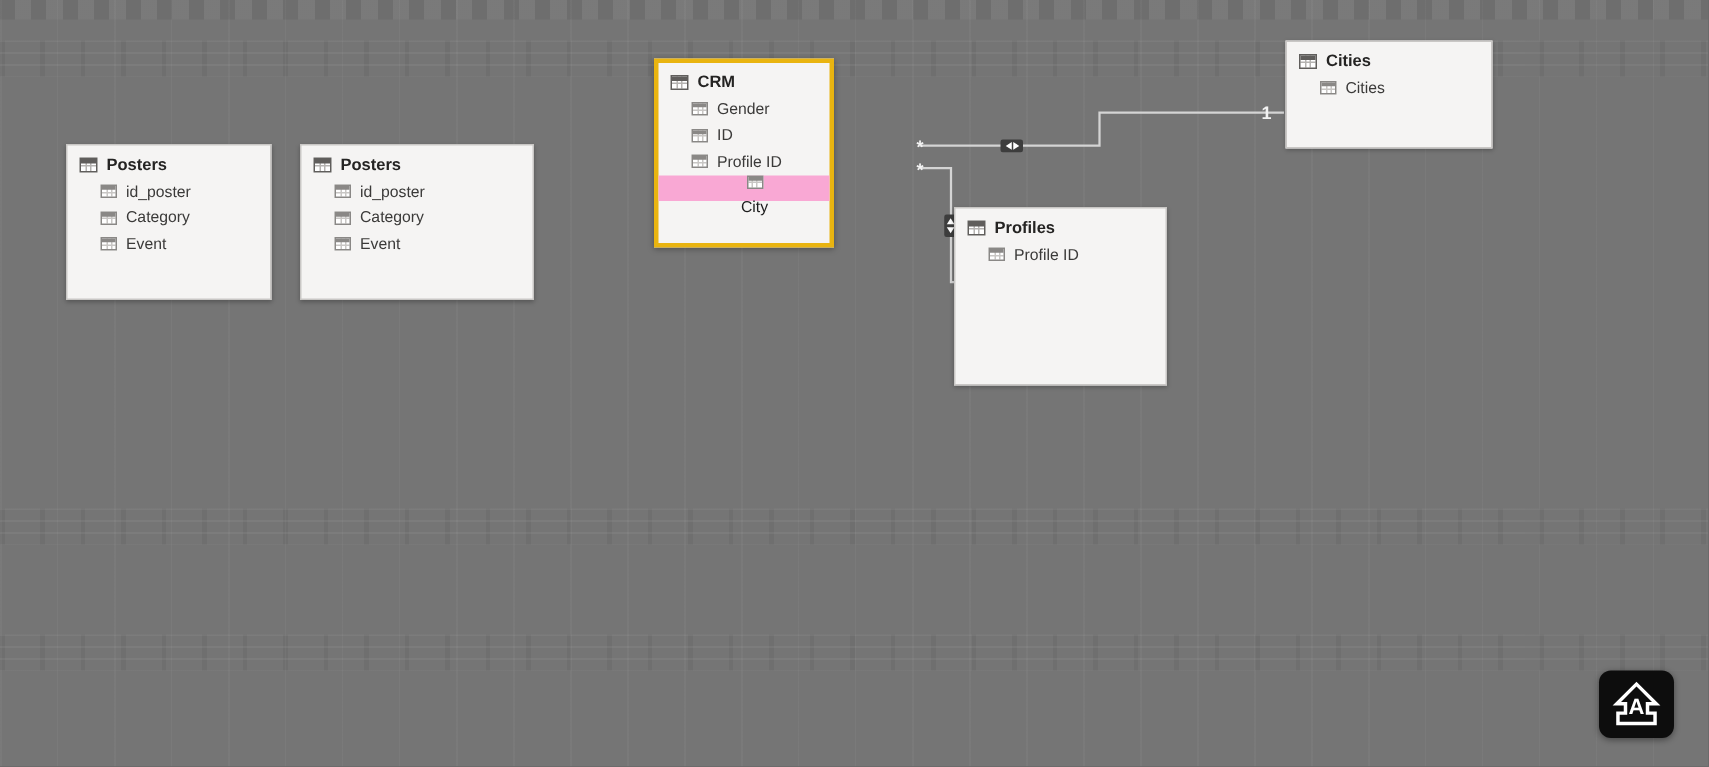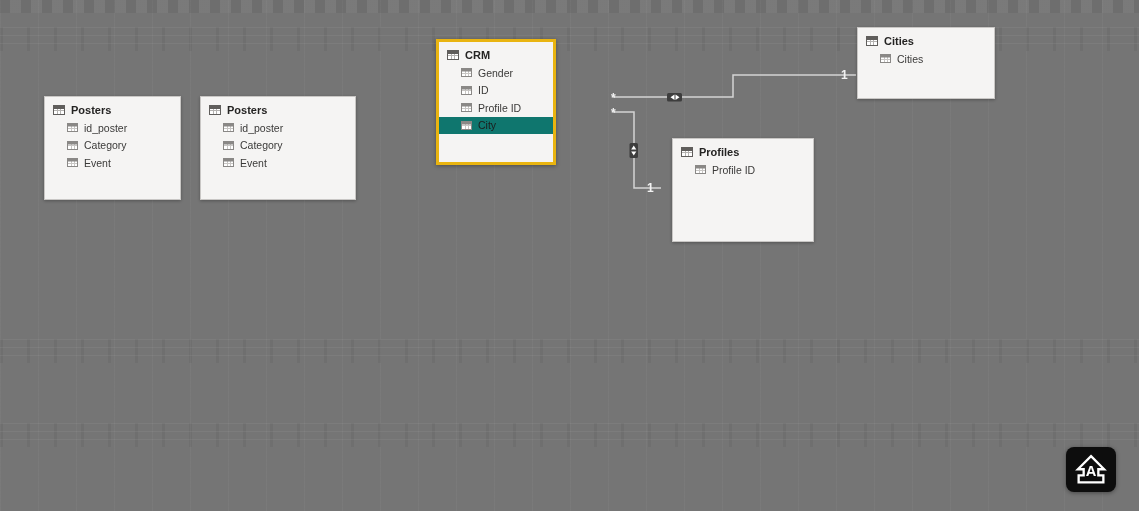--- a/index.html
+++ b/index.html
@@ -48,22 +48,23 @@
     white-space:nowrap;
   }
   .t-field{
     display:flex;align-items:center;gap:6px;
     padding:0 8px 0 22px;
     height:17.5px;
     font-size:10.5px;color:#3b3a39;
     white-space:nowrap;
   }
   .t-field.highlight{
-    background:#0f766e;
+    background:#f9a8d4;
     color:#1c1c1c;
+    flex-direction:column;
   }
   
   .tbl-icon{
     display:inline-block;flex:0 0 auto;
     width:11px;height:9px;
     border:1px solid #8a8886;
     background:
       linear-gradient(#8a8886,#8a8886) 0 0 / 100% 2.5px no-repeat,
       linear-gradient(#c8c6c4,#c8c6c4) 33% 0 / 1px 100% no-repeat,
       linear-gradient(#c8c6c4,#c8c6c4) 70% 0 / 1px 100% no-repeat,
@@ -192,21 +193,21 @@
     <div class="t-header">
       <span class="tbl-icon"></span>
       <span>Cities</span>
     </div>
     <div class="t-field">
         <span class="tbl-icon"></span>
         <span>Cities</span>
       </div>
   </div>
 
-  <div class="table-card" style="left:672px;top:138px;width:142px;height:104px">
+  <div class="table-card" style="left:636px;top:138px;width:142px;height:119px">
     <div class="t-header">
       <span class="tbl-icon"></span>
       <span>Profiles</span>
     </div>
     <div class="t-field">
         <span class="tbl-icon"></span>
         <span>Profile ID</span>
       </div>
   </div>
 

